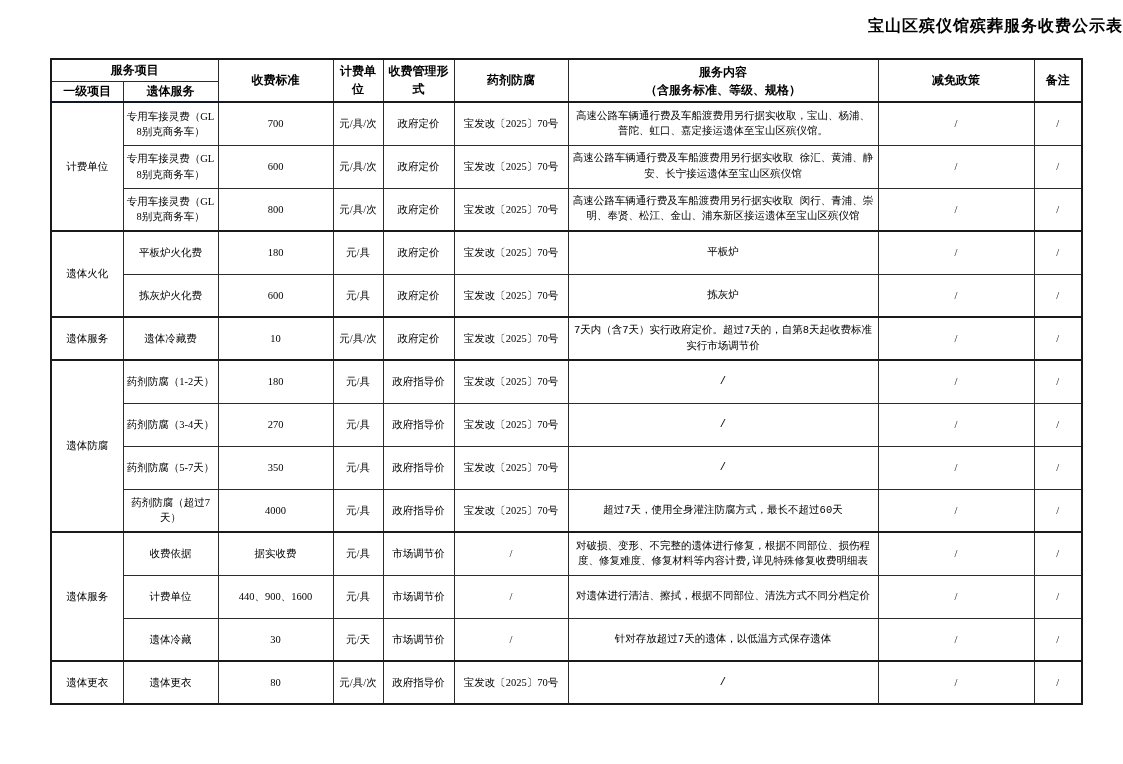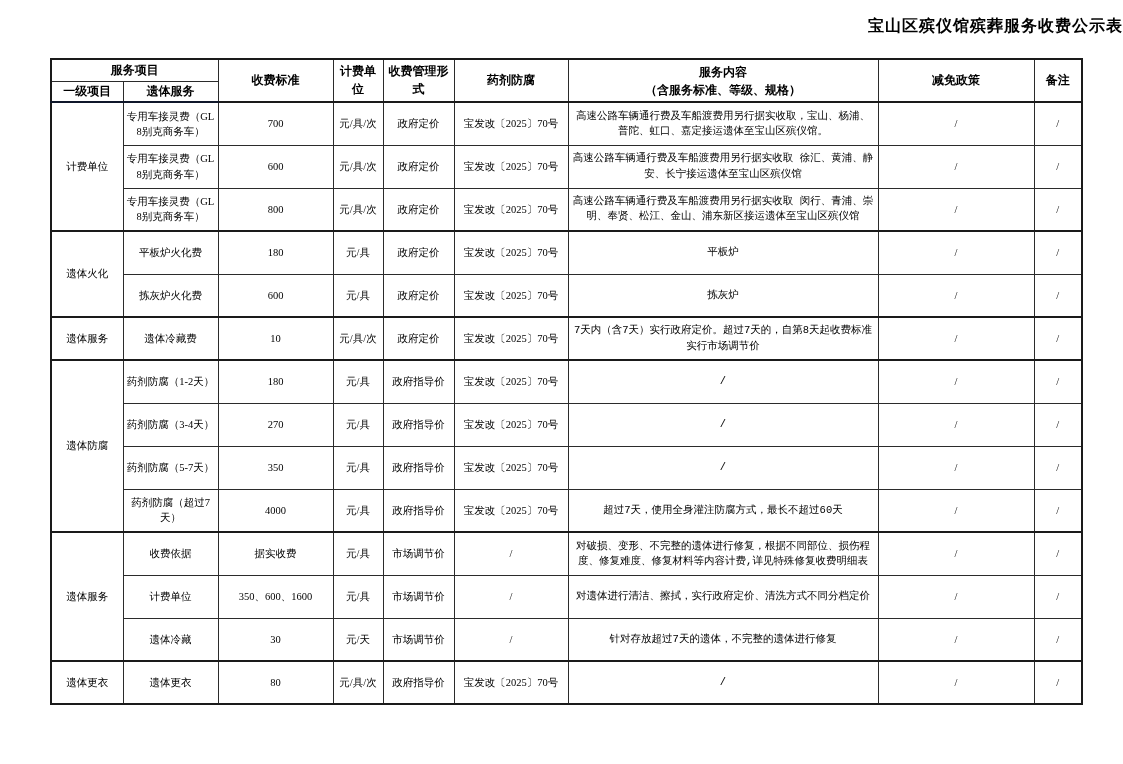--- a/index.html
+++ b/index.html
@@ -191,35 +191,35 @@
       <td>据实收费</td>
       <td>元/具</td>
       <td>市场调节价</td>
       <td>/</td>
       <td class="content">对破损、变形、不完整的遗体进行修复，根据不同部位、损伤程度、修复难度、修复材料等内容计费,详见特殊修复收费明细表</td>
       <td>/</td>
       <td>/</td>
     </tr>
     <tr>
       <td>计费单位</td>
-      <td>350、600、1600</td>
+      <td>440、900、1600</td>
       <td>元/具</td>
       <td>市场调节价</td>
       <td>/</td>
-      <td class="content">对遗体进行清洁、擦拭，实行政府定价、清洗方式不同分档定价</td>
+      <td class="content">对遗体进行清洁、擦拭，根据不同部位、清洗方式不同分档定价</td>
       <td>/</td>
       <td>/</td>
     </tr>
     <tr>
       <td>遗体冷藏</td>
       <td>30</td>
       <td>元/天</td>
       <td>市场调节价</td>
       <td>/</td>
-      <td class="content">针对存放超过7天的遗体，不完整的遗体进行修复</td>
+      <td class="content">针对存放超过7天的遗体，以低温方式保存遗体</td>
       <td>/</td>
       <td>/</td>
     </tr>
 
     <tr class="sec">
       <td class="lv1">遗体更衣</td>
       <td>遗体更衣</td>
       <td>80</td>
       <td>元/具/次</td>
       <td>政府指导价</td>

